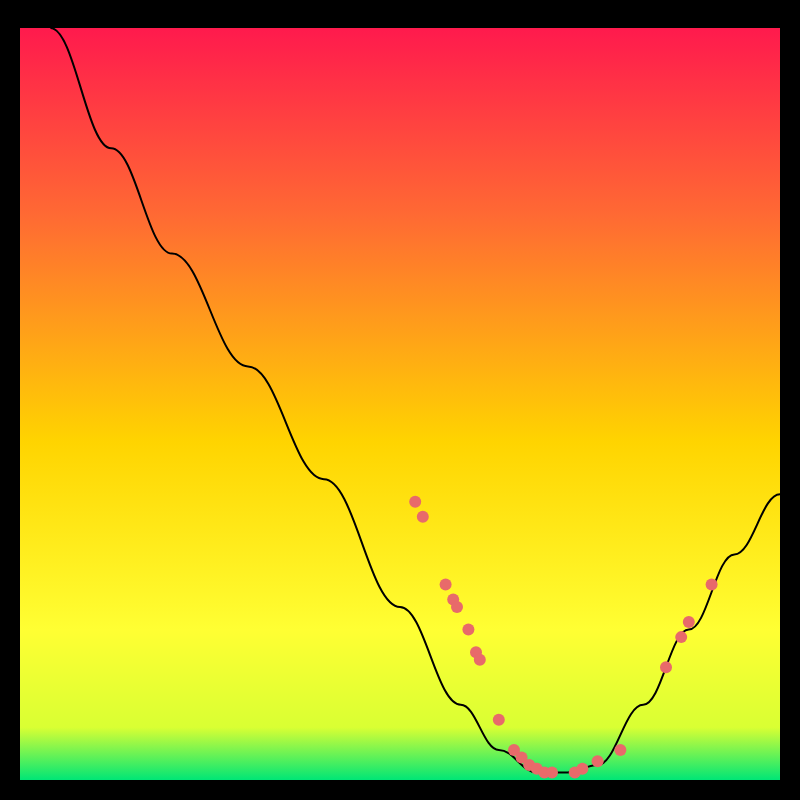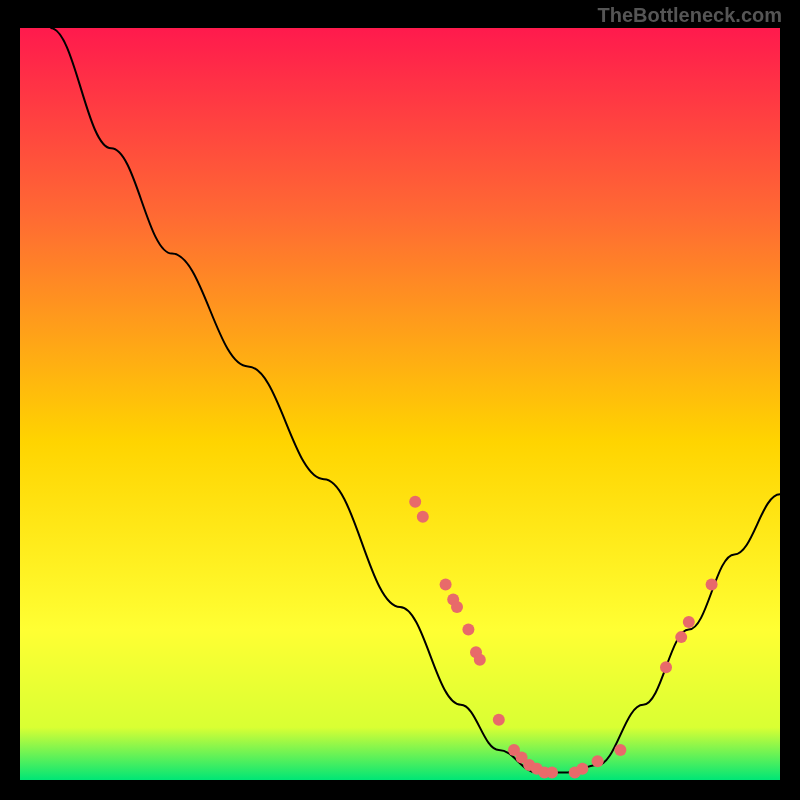--- a/index.html
+++ b/index.html
@@ -34,21 +34,20 @@
     height: 752px;
   }
   svg {
     display: block;
   }
 </style>
 </head>
 <body>
 
 <div class="container">
-  <div class="watermark">TheBottleneck.com</div>
   <div class="plot-area">
     <svg id="chart-svg" width="760" height="752" viewBox="0 0 760 752">
       <defs>
         <linearGradient id="bg-grad" x1="0" y1="0" x2="0" y2="1">
           <stop id="g0" offset="0%" stop-color="#ff1a4d"></stop>
           <stop id="g1" offset="25%" stop-color="#ff6a33"></stop>
           <stop id="g2" offset="55%" stop-color="#ffd400"></stop>
           <stop id="g3" offset="80%" stop-color="#ffff33"></stop>
           <stop id="g4" offset="93%" stop-color="#d9ff33"></stop>
           <stop id="g5" offset="100%" stop-color="#00e676"></stop>

